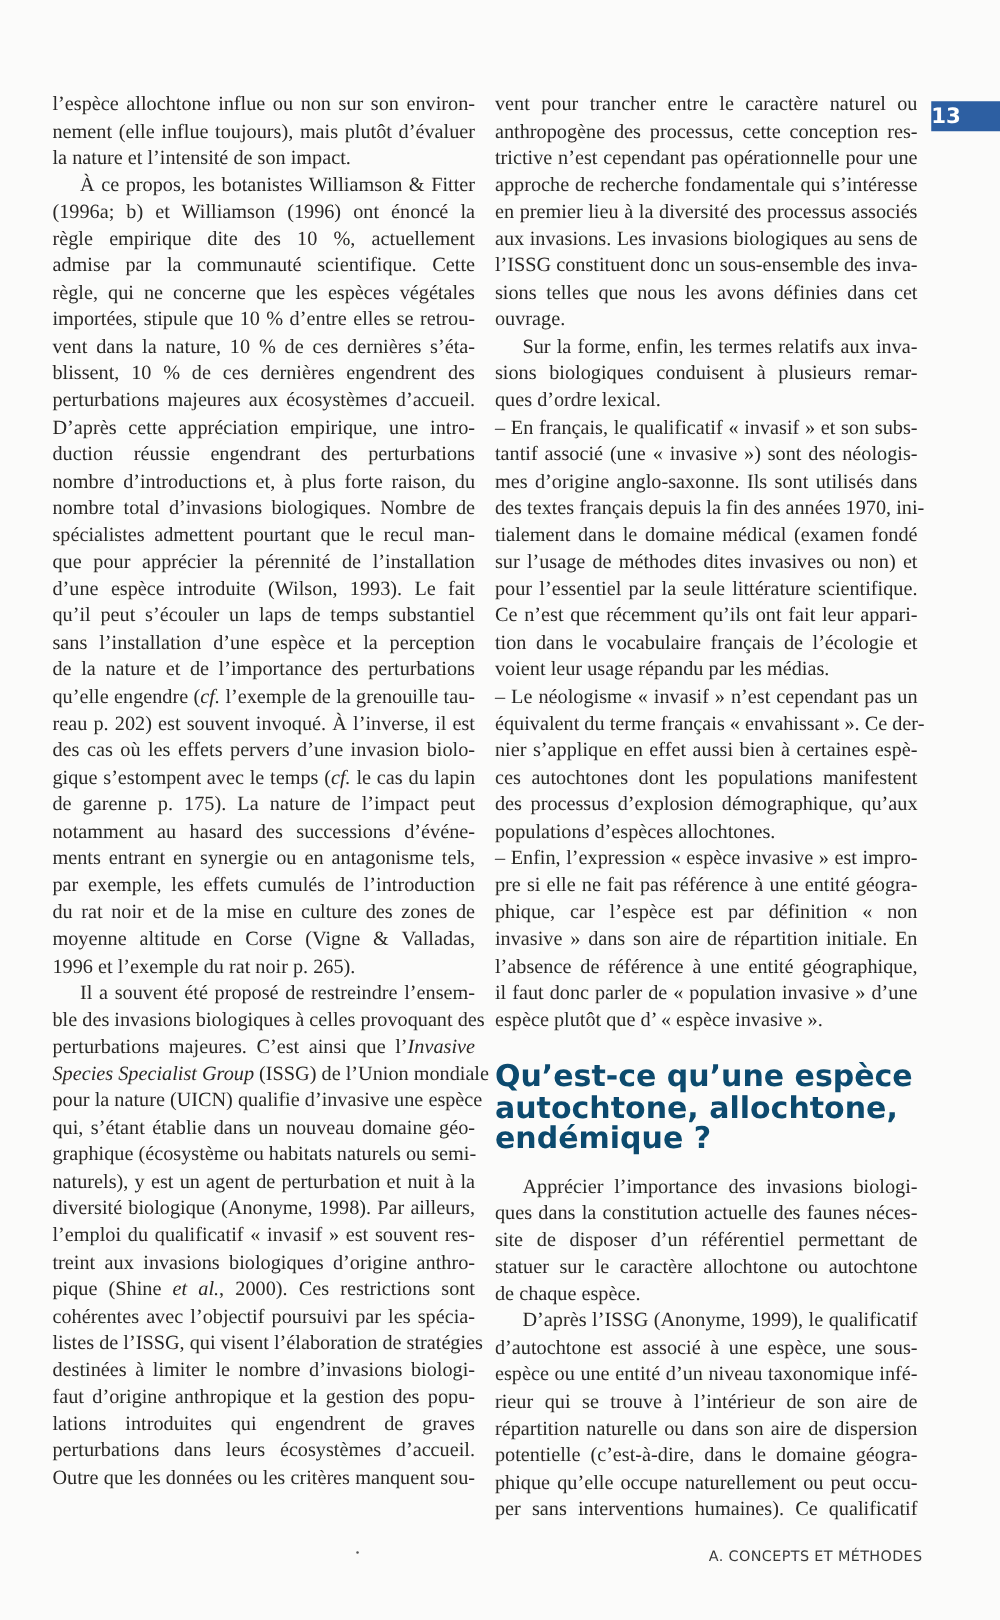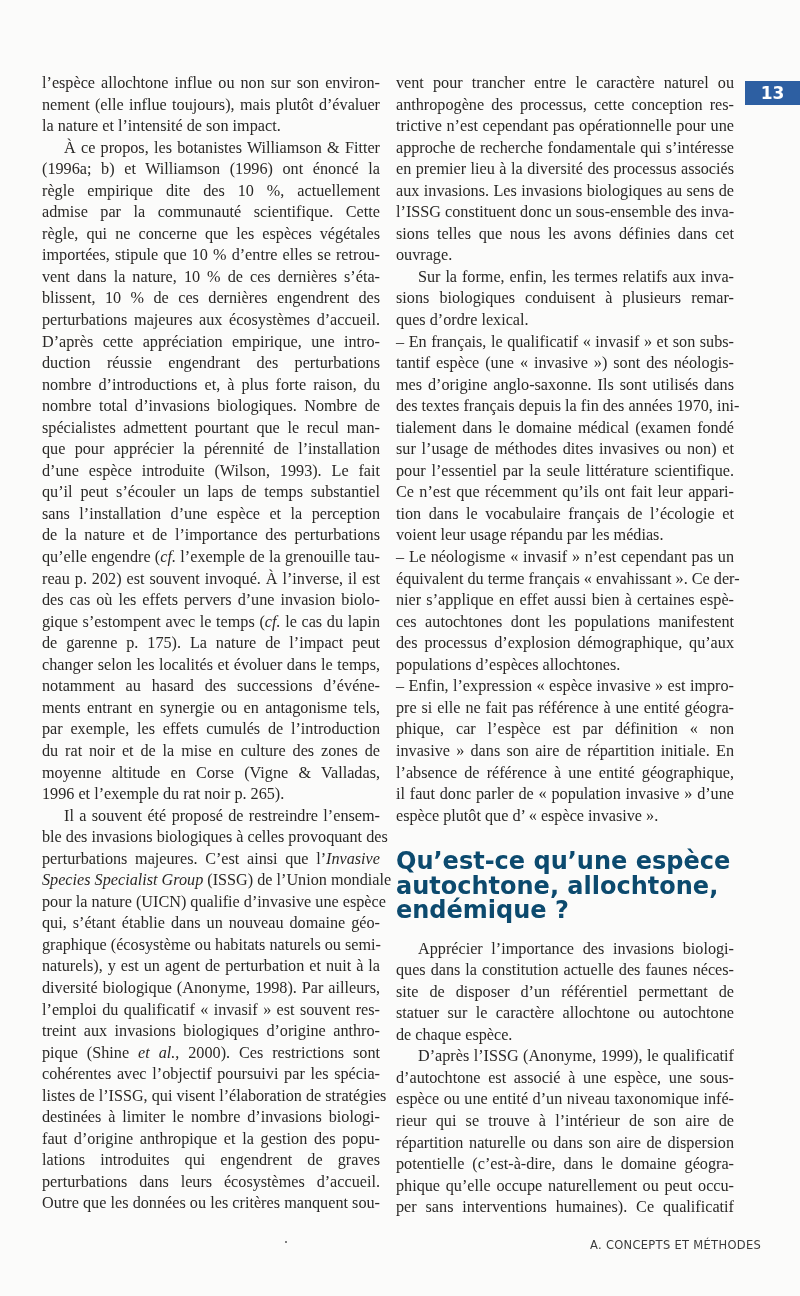--- a/index.html
+++ b/index.html
@@ -21,24 +21,24 @@
   .heading {
     font-family: "DejaVu Sans", "Liberation Sans", sans-serif;
     font-weight: bold; color: #0c4a6e; font-size: 24px; line-height: 24.5px;
     margin-top: 22px; margin-bottom: 16px;
   }
   .heading span { display: block; }
   .page-num {
     position: absolute; left: 745px; top: 81px; width: 55px; height: 24px;
     background: #2d5fa2; color: #ffffff;
     font-family: "DejaVu Sans", "Liberation Sans", sans-serif; font-weight: bold;
-    font-size: 17px; line-height: 24px; text-align: center;
+    font-size: 17px; line-height: 24px; 
   }
   .footer {
-    position: absolute; left: 590px; top: 1238px;
+    position: absolute; left: 567px; top: 1238px;
     font-family: "DejaVu Sans", "Liberation Sans", sans-serif;
     font-size: 11.5px; letter-spacing: 0.3px; color: #3a3a3a;
   }
   .dot { position: absolute; left: 285px; top: 1241px; width: 2px; height: 2px; background: #555; border-radius: 1px; }
   i { font-style: italic; }
 </style>
 </head>
 <body>
 
 <div class="col left" id="left-col">
@@ -62,21 +62,20 @@
     <span class="ln">que pour apprécier la pérennité de l’installation</span>
     <span class="ln">d’une espèce introduite (Wilson, 1993). Le fait</span>
     <span class="ln">qu’il peut s’écouler un laps de temps substantiel</span>
     <span class="ln">sans l’installation d’une espèce et la perception</span>
     <span class="ln">de la nature et de l’importance des perturbations</span>
     <span class="ln">qu’elle engendre (<i>cf.</i> l’exemple de la grenouille tau-</span>
     <span class="ln">reau p. 202) est souvent invoqué. À l’inverse, il est</span>
     <span class="ln">des cas où les effets pervers d’une invasion biolo-</span>
     <span class="ln">gique s’estompent avec le temps (<i>cf.</i> le cas du lapin</span>
     <span class="ln">de garenne p. 175). La nature de l’impact peut</span>
-    <span class="ln">changer selon les localités et évoluer dans le temps,</span>
     <span class="ln">notamment au hasard des successions d’événe-</span>
     <span class="ln">ments entrant en synergie ou en antagonisme tels,</span>
     <span class="ln">par exemple, les effets cumulés de l’introduction</span>
     <span class="ln">du rat noir et de la mise en culture des zones de</span>
     <span class="ln">moyenne altitude en Corse (Vigne &amp; Valladas,</span>
     <span class="ln last">1996 et l’exemple du rat noir p. 265).</span>
     <span class="ln indent">Il a souvent été proposé de restreindre l’ensem-</span>
     <span class="ln">ble des invasions biologiques à celles provoquant des</span>
     <span class="ln">perturbations majeures. C’est ainsi que l’<i>Invasive</i></span>
     <span class="ln"><i>Species Specialist Group</i> (ISSG) de l’Union mondiale</span>
@@ -105,21 +104,21 @@
       <span class="ln">approche de recherche fondamentale qui s’intéresse</span>
       <span class="ln">en premier lieu à la diversité des processus associés</span>
       <span class="ln">aux invasions. Les invasions biologiques au sens de</span>
       <span class="ln">l’ISSG constituent donc un sous-ensemble des inva-</span>
       <span class="ln">sions telles que nous les avons définies dans cet</span>
       <span class="ln last">ouvrage.</span>
       <span class="ln indent">Sur la forme, enfin, les termes relatifs aux inva-</span>
       <span class="ln">sions biologiques conduisent à plusieurs remar-</span>
       <span class="ln last">ques d’ordre lexical.</span>
       <span class="ln">– En français, le qualificatif « invasif » et son subs-</span>
-      <span class="ln">tantif espèce (une « invasive ») sont des néologis-</span>
+      <span class="ln">tantif associé (une « invasive ») sont des néologis-</span>
       <span class="ln">mes d’origine anglo-saxonne. Ils sont utilisés dans</span>
       <span class="ln">des textes français depuis la fin des années 1970, ini-</span>
       <span class="ln">tialement dans le domaine médical (examen fondé</span>
       <span class="ln">sur l’usage de méthodes dites invasives ou non) et</span>
       <span class="ln">pour l’essentiel par la seule littérature scientifique.</span>
       <span class="ln">Ce n’est que récemment qu’ils ont fait leur appari-</span>
       <span class="ln">tion dans le vocabulaire français de l’écologie et</span>
       <span class="ln last">voient leur usage répandu par les médias.</span>
       <span class="ln">– Le néologisme « invasif » n’est cependant pas un</span>
       <span class="ln">équivalent du terme français « envahissant ». Ce der-</span>

